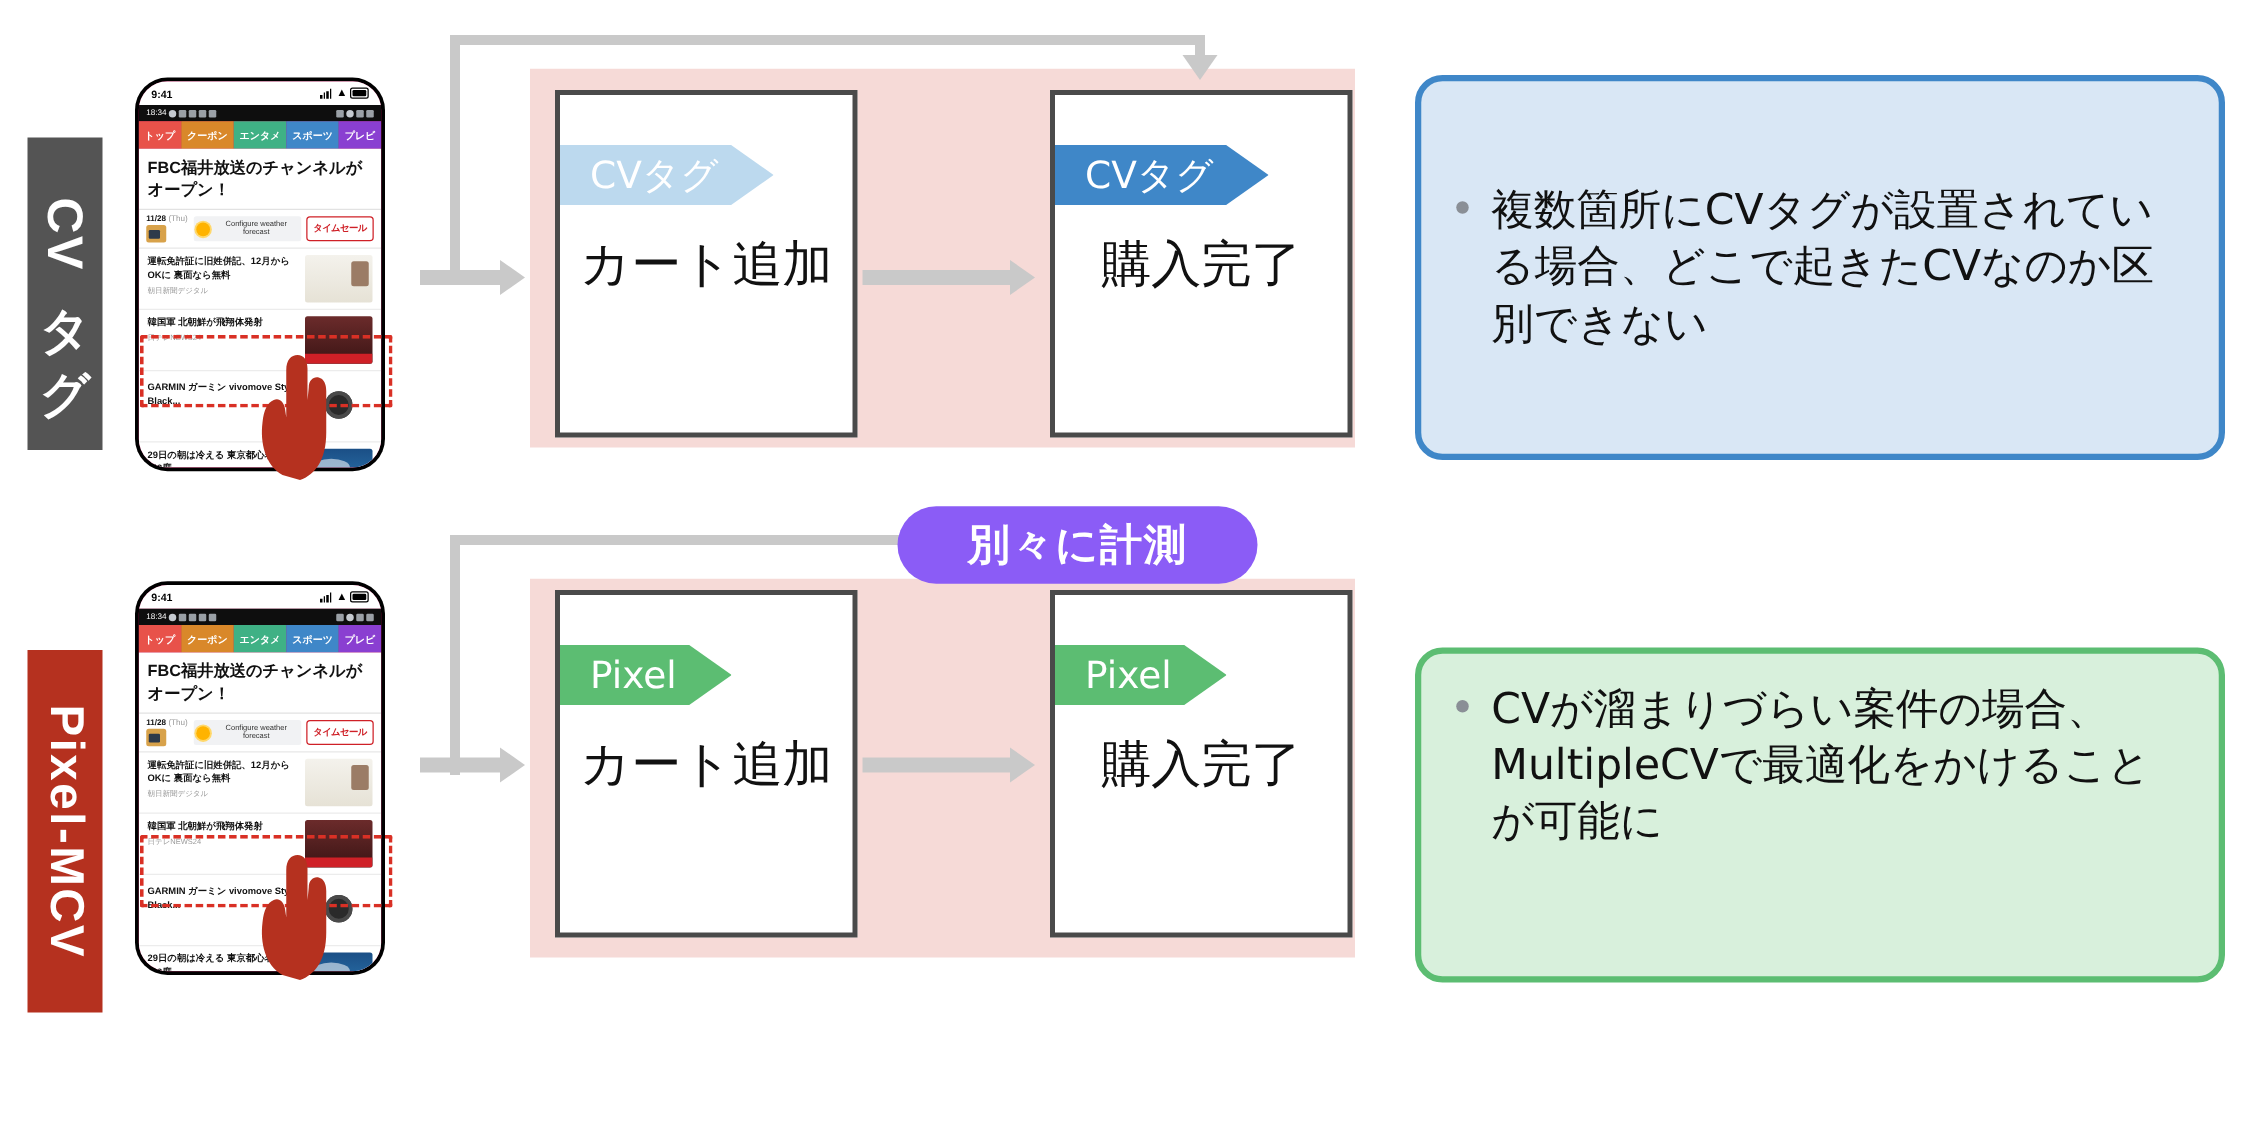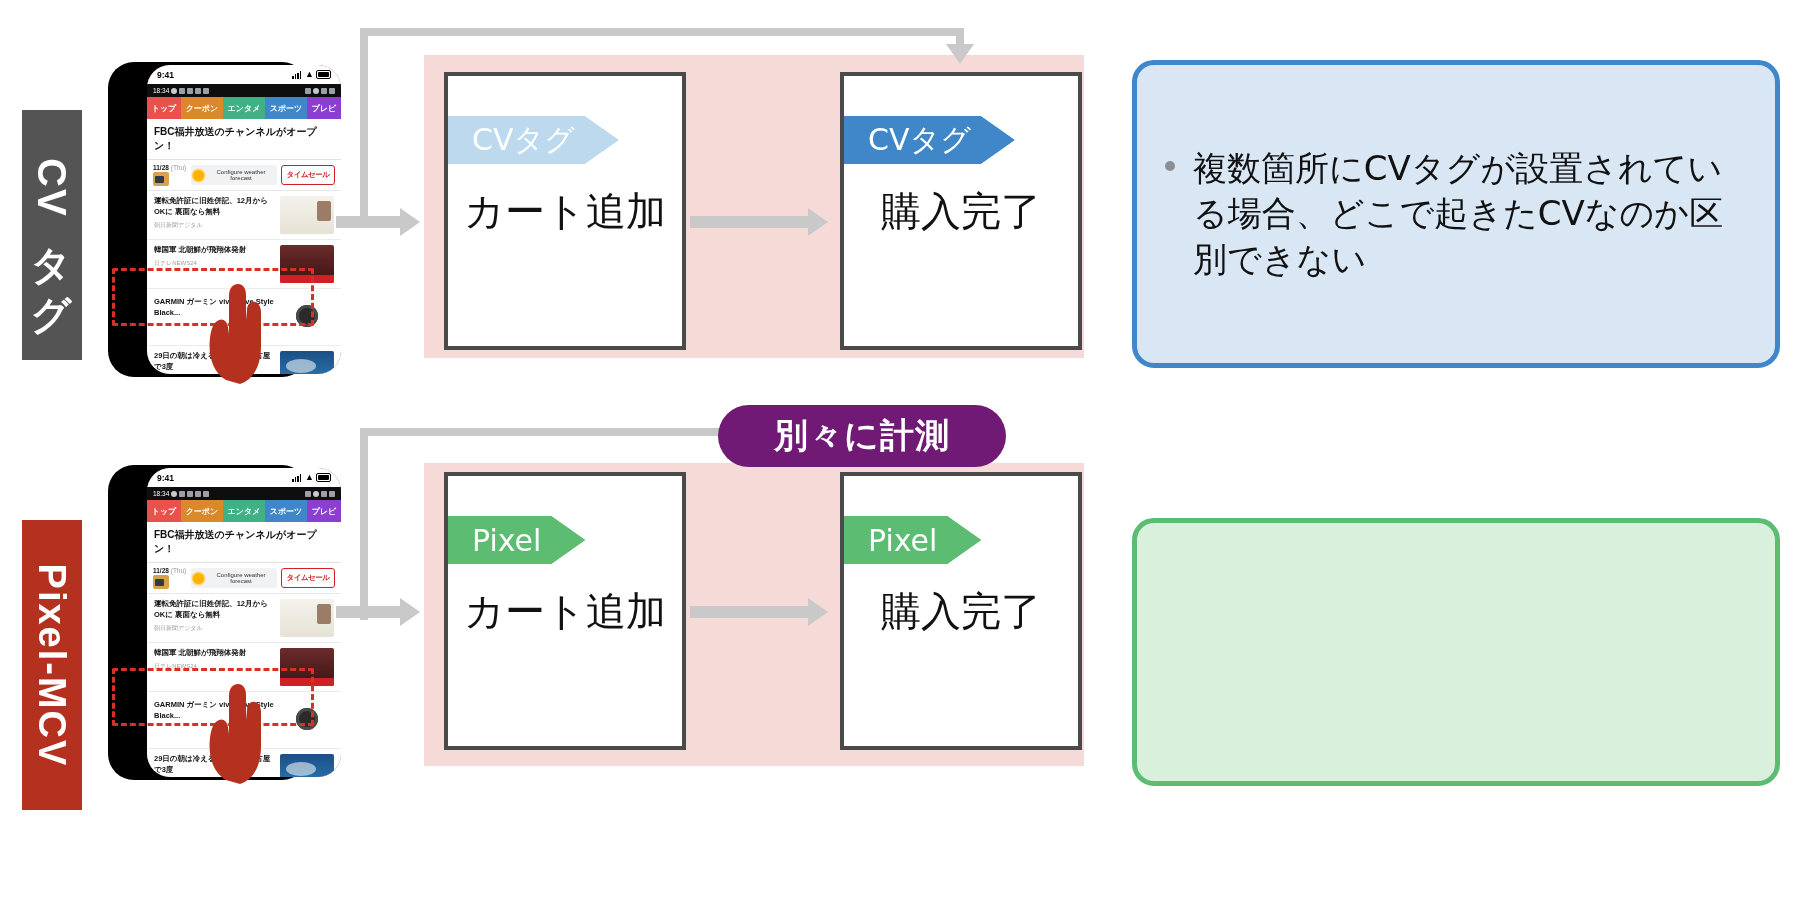--- a/index.html
+++ b/index.html
@@ -41,21 +41,21 @@
     border-radius:26px;
     padding:3px;
     box-sizing:border-box;
   }
   .phone-screen{
     width:100%;height:100%;
     background:#be185d;
     border-radius:23px;
     overflow:hidden;
     position:relative;
-    display:flex;flex-direction:column;margin-left:36px;
+    display:flex;flex-direction:column;
   }
   .ios-bar{
     height:19px;flex:0 0 19px;background:#fff;
     display:flex;align-items:center;justify-content:space-between;
     padding:0 10px;box-sizing:border-box;
     font-size:8.5px;font-weight:bold;color:#000;
   }
   .ios-right{display:flex;align-items:center;gap:2px;}
   .bars{display:inline-block;width:11px;height:8px;position:relative;}
   .bars i{position:absolute;bottom:0;width:1.6px;background:#000;}
@@ -77,21 +77,21 @@
   .dotico{display:inline-block;width:6px;height:6px;background:#c5cad0;border-radius:50%;}
 
   .tabs{height:22px;flex:0 0 22px;display:flex;}
   .tabs div{
     flex:1 1 auto;display:flex;align-items:center;justify-content:center;
     color:#fff;font-size:8px;font-weight:bold;white-space:nowrap;
   }
 
   .news{flex:1 1 auto;background:#fff;overflow:hidden;}
   .headline{
-    font-size:10px;font-weight:bold;color:#111;
+    font-size:13px;font-weight:bold;color:#111;
     padding:6px 7px;border-bottom:1px solid #e2e2e2;
   }
   .promo{
     display:flex;align-items:center;gap:4px;padding:4px 6px;
     border-bottom:1px solid #e8e8e8;
   }
   .promo .date{font-size:6.5px;color:#444;width:34px;line-height:1.3}
   .promo .date b{color:#111}
   .promo .date .g{color:#999}
   .promo .ico{width:16px;height:14px;background:#d8a24a;border-radius:2px;position:relative;overflow:hidden}
@@ -149,21 +149,21 @@
   }
 
   
   .arrow-line{position:absolute;background:#c9c9c9;}
   .arrow-head{position:absolute;width:0;height:0;}
   .ah-right{border-top:14px solid transparent;border-bottom:14px solid transparent;border-left:20px solid #c9c9c9;}
   .ah-down{border-left:14px solid transparent;border-right:14px solid transparent;border-top:20px solid #c9c9c9;}
 
   
   .badge{
-    position:absolute;background:#701a75;color:#fff;border-radius:36px;
+    position:absolute;background:#8b5cf6;color:#fff;border-radius:36px;
     display:flex;align-items:center;justify-content:center;
     font-size:34px;font-weight:bold;letter-spacing:1px;
     font-family:Liberation Serif, serif;
     text-align:center;
   }
 
   
   .note{
     position:absolute;border-radius:22px;box-sizing:border-box;
     padding:22px 26px 22px 18px;
@@ -413,16 +413,17 @@
     <div class="tagchip" style="background:#5cbd72;">Pixel</div>
     <div class="title">カート追加</div>
   </div>
   <div class="fbox" style="left:840px;top:472px;width:242px;height:278px;">
     <div class="tagchip" style="background:#5cbd72;">Pixel</div>
     <div class="title">購入完了</div>
   </div>
 
   <div class="note green" style="left:1132px;top:518px;width:648px;height:268px;">
     <ul>
+      <li>CVが溜まりづらい案件の場合、MultipleCVで最適化をかけることが可能に</li>
     </ul>
   </div>
 
 </div>
 
 </body></html>

